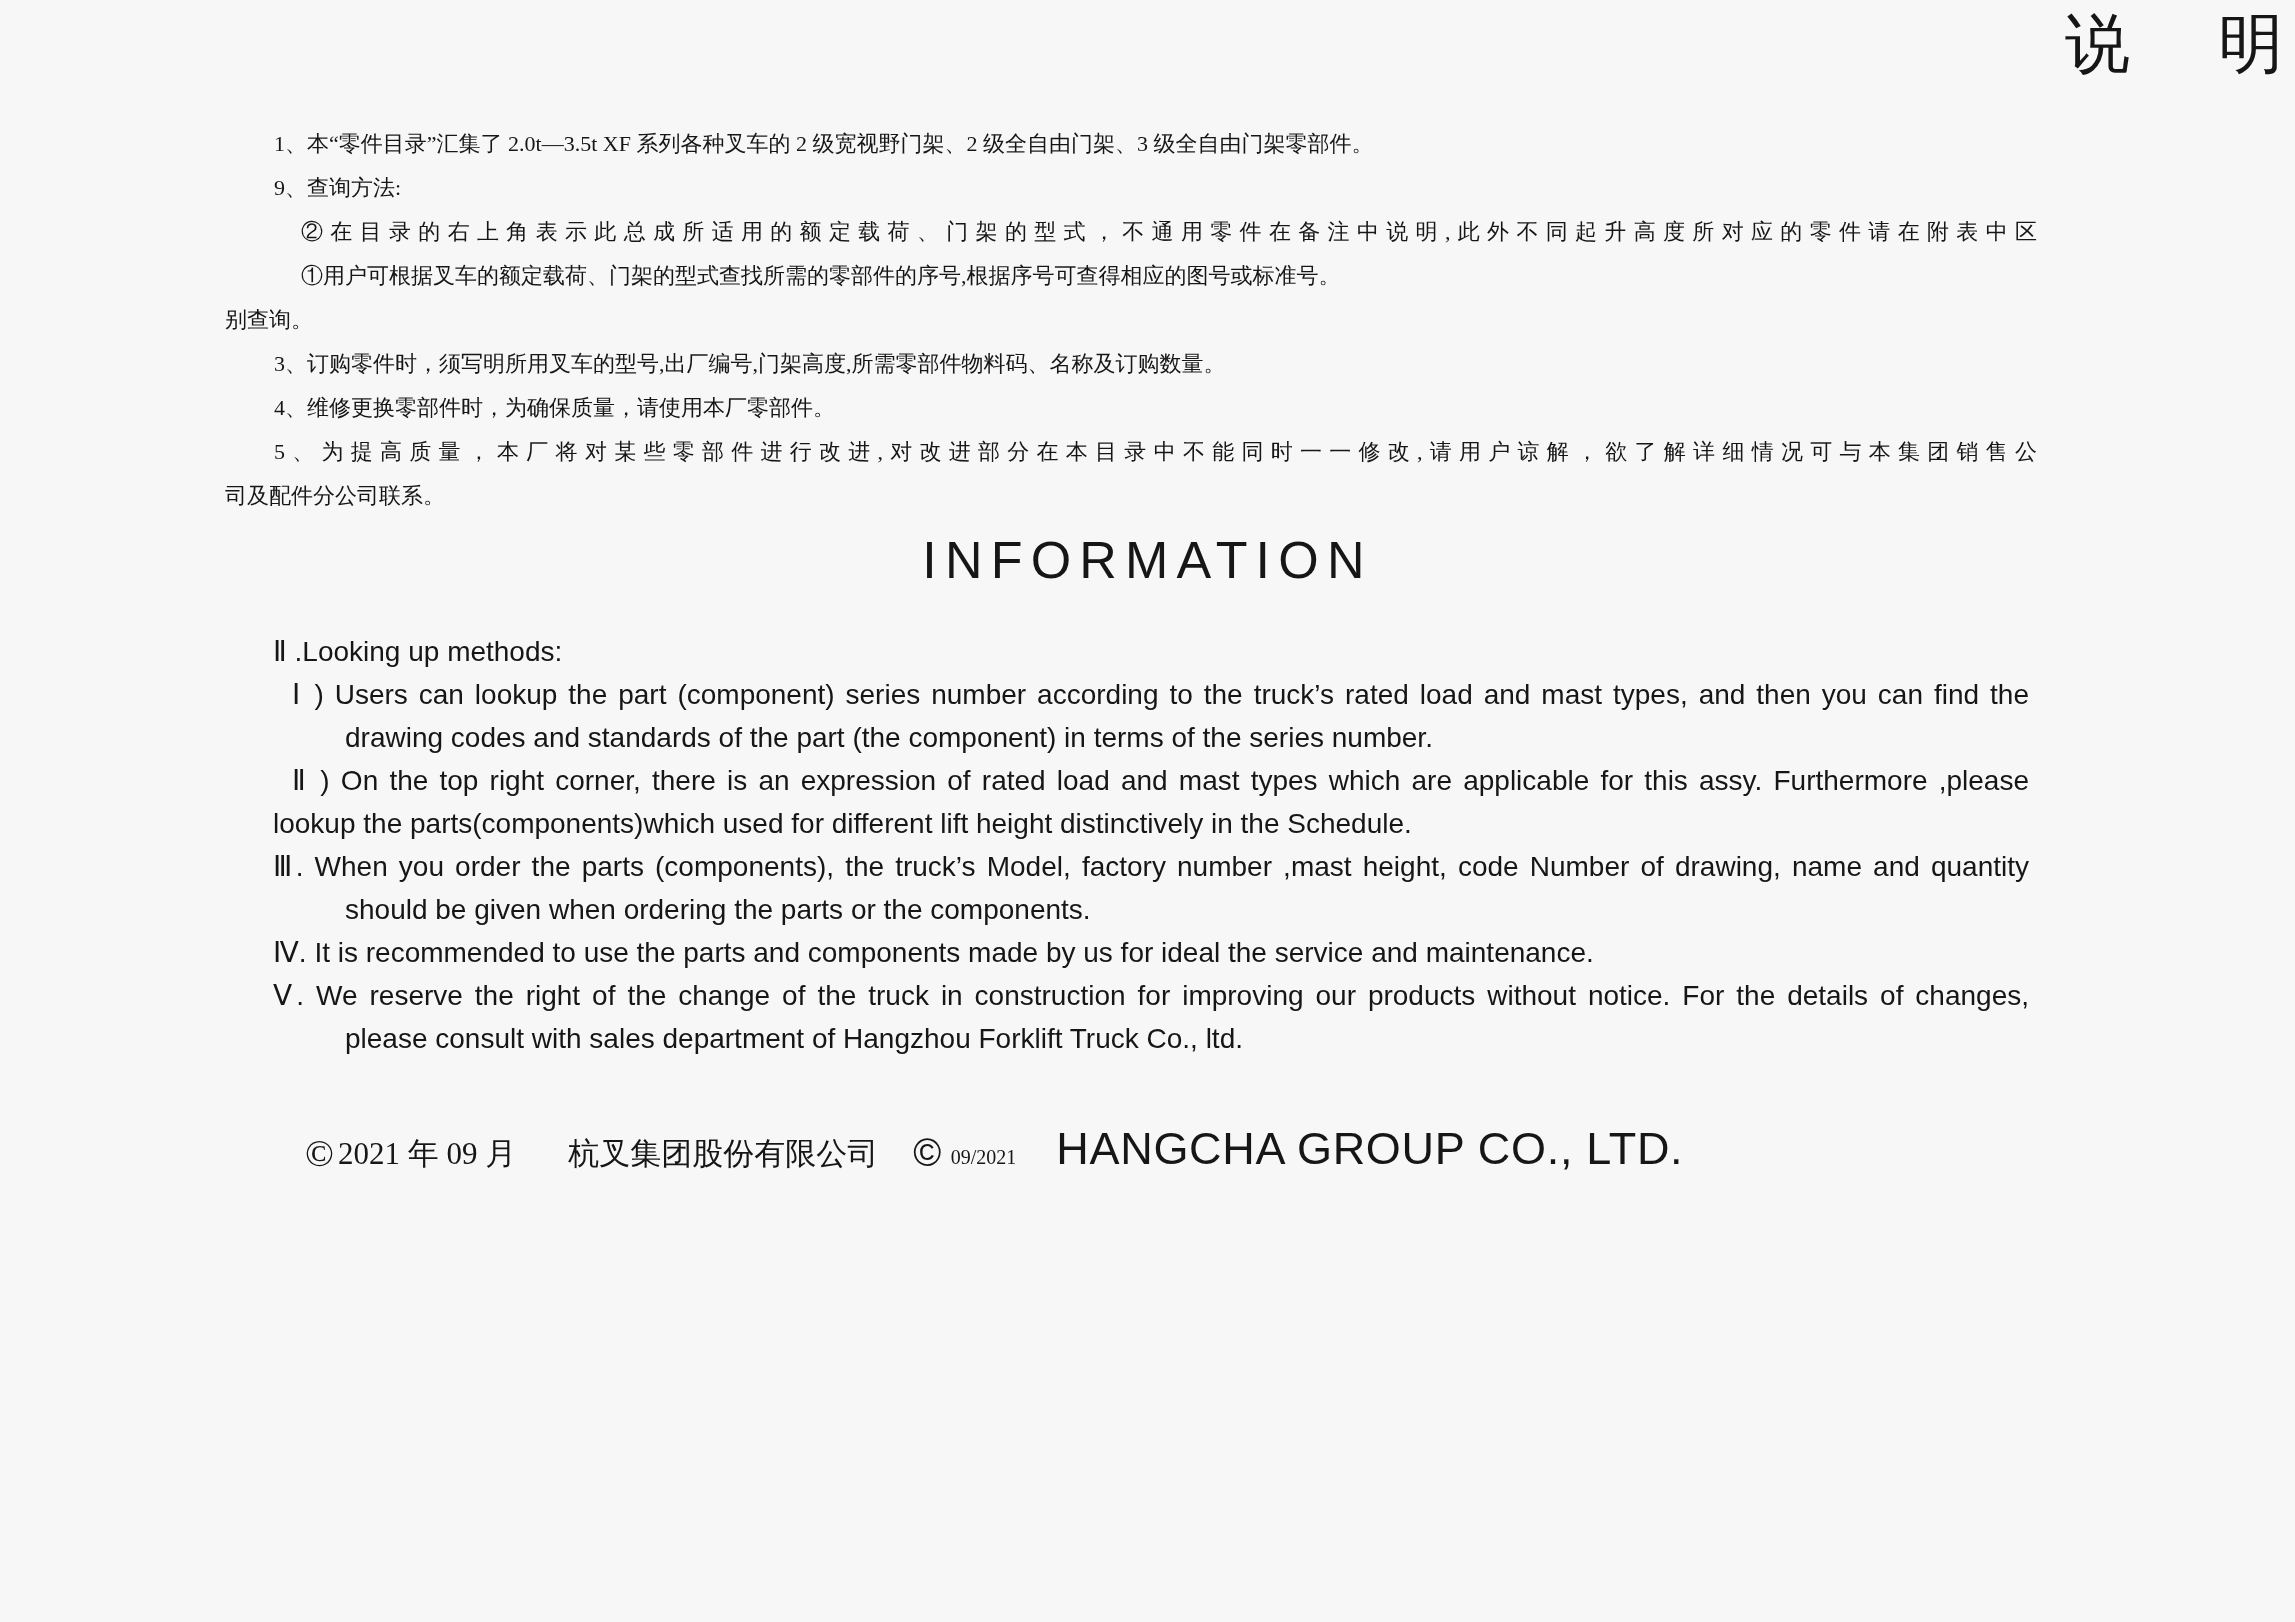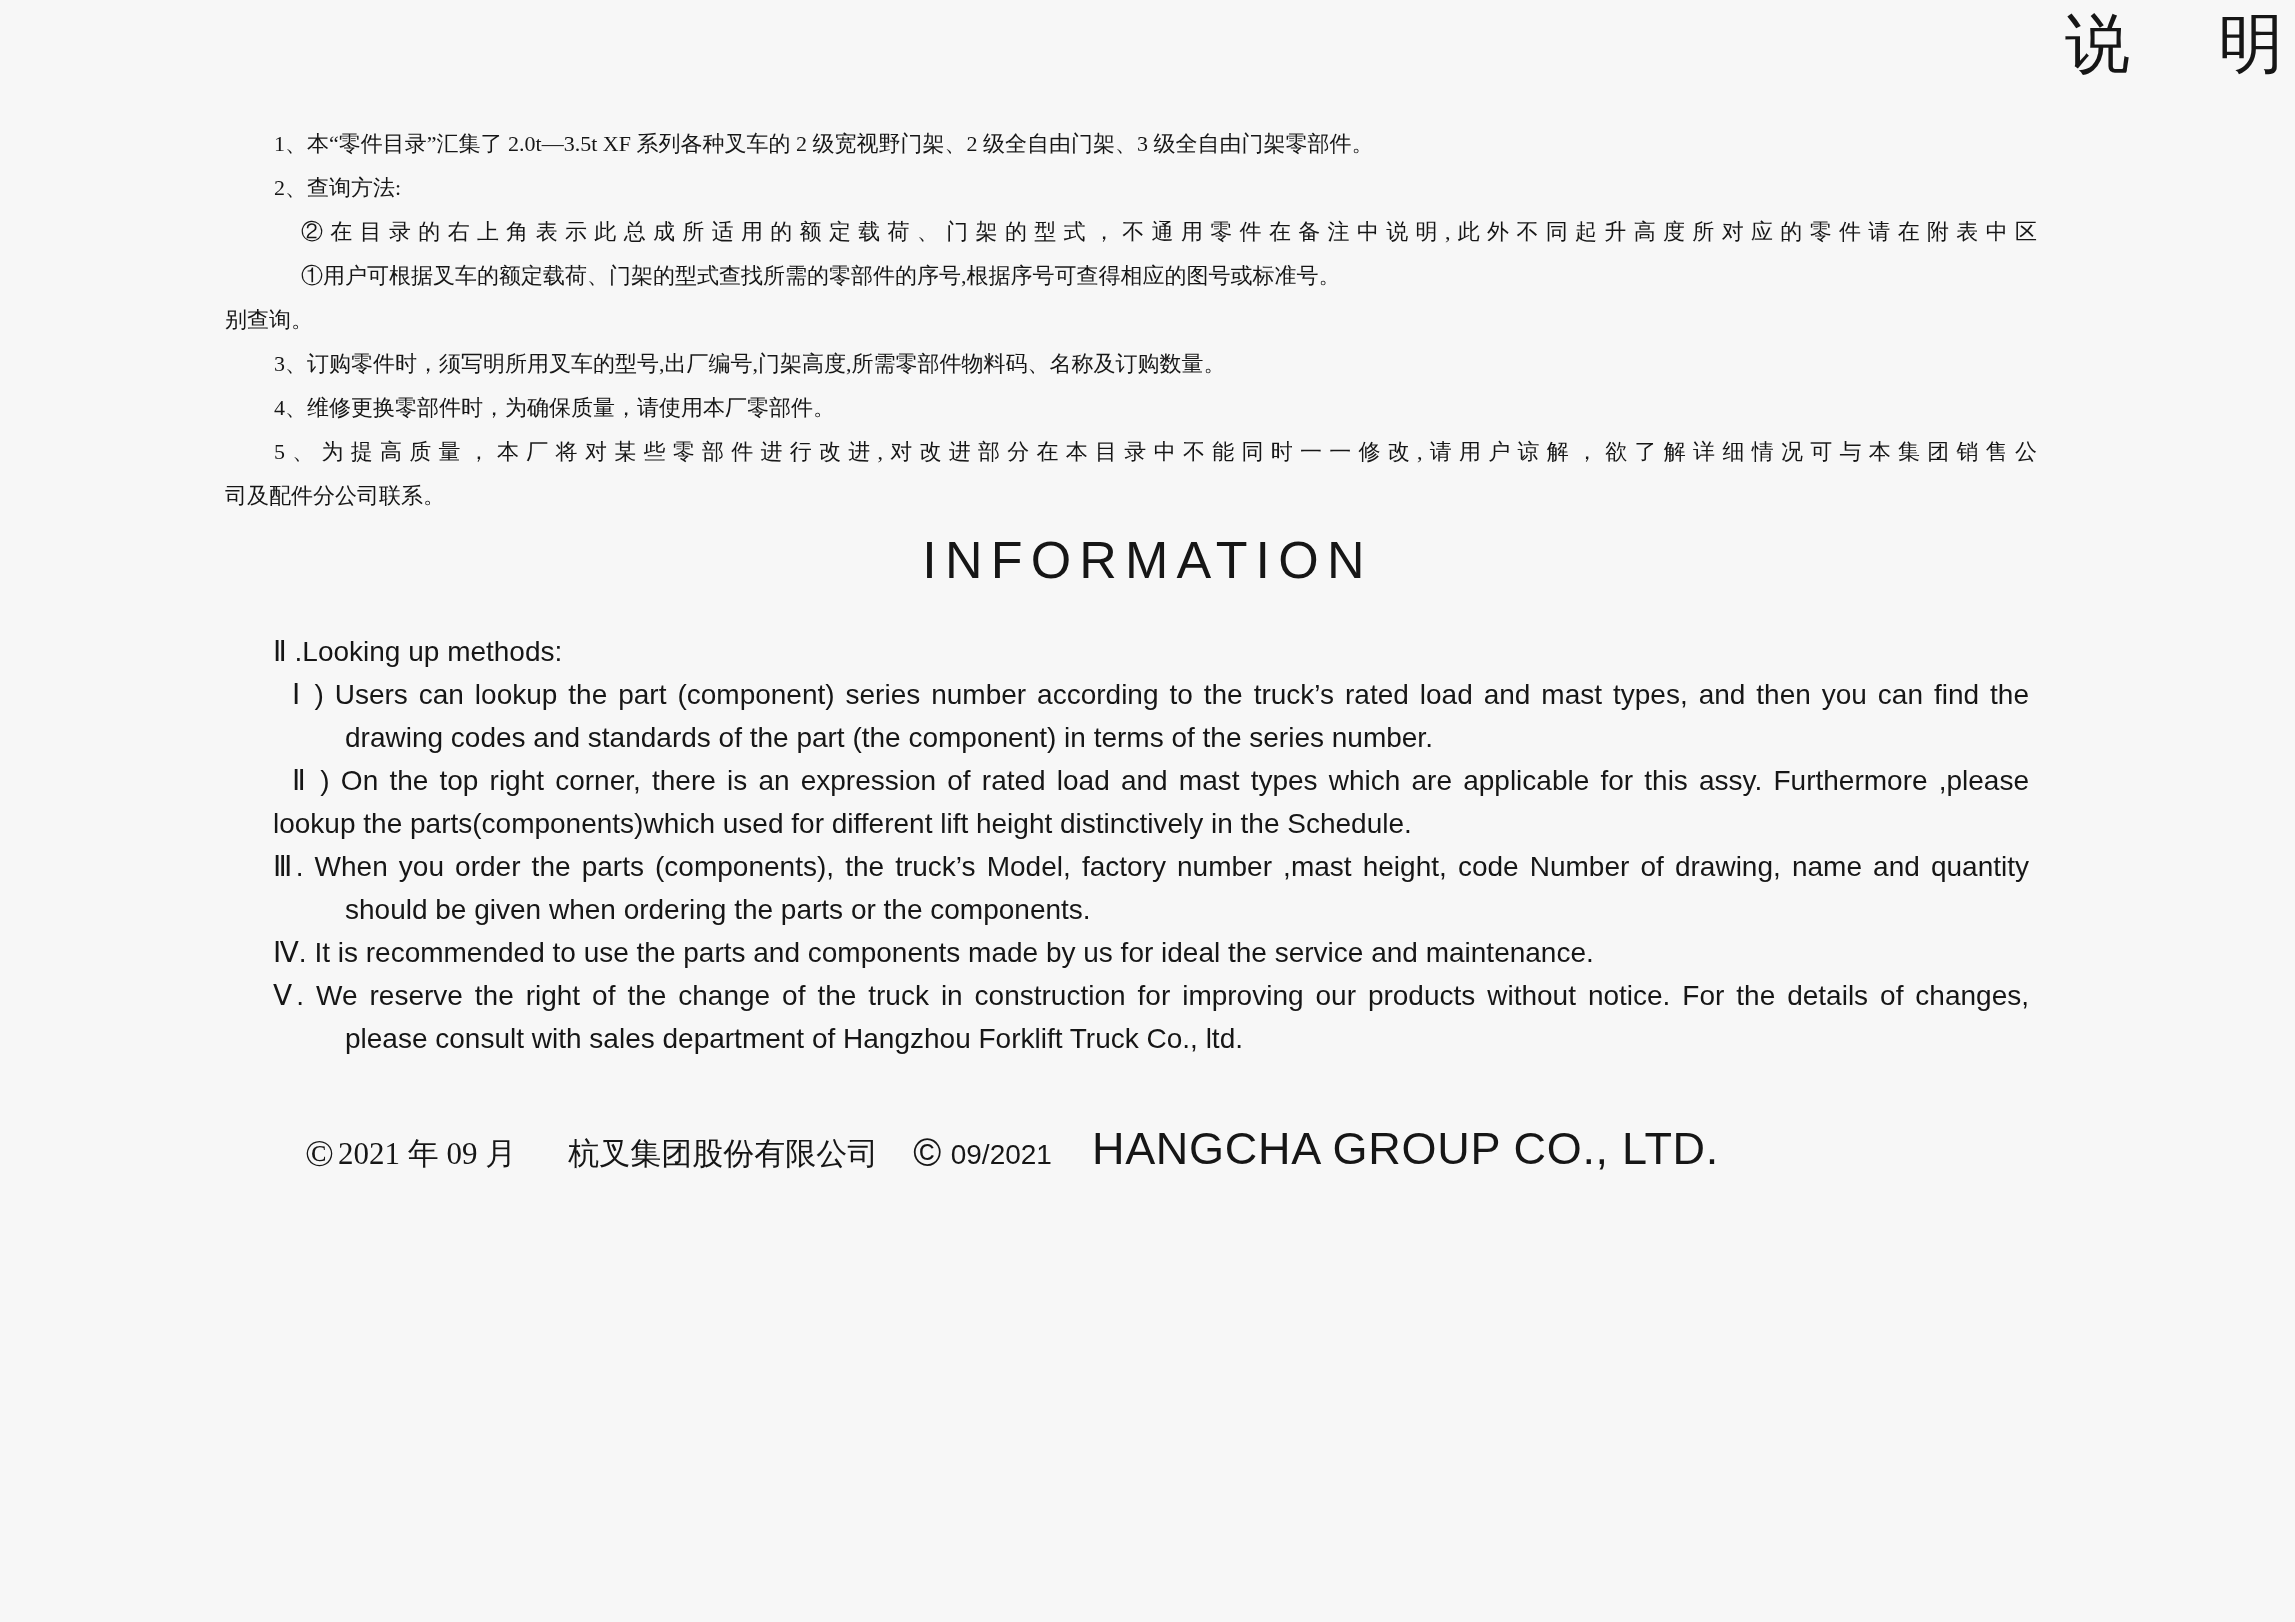--- a/index.html
+++ b/index.html
@@ -62,33 +62,33 @@
     font-size: 31px;
   }
   .csym {
     font-size: 38px;
     line-height: 31px;
     position: relative; top: 2px;
   }
   .footer .date-cn    { margin-left: 4.1px; }
   .footer .company-cn { margin-left: 52px; }
   .footer .csym-en    { margin-left: 35px; }
-  .footer .date-en    { margin-left: 9.5px; font-size: 28px; }
+  .footer .date-en    { margin-left: 9.5px; font-size: 20px; font-family: Liberation Serif, serif; }
   .footer .company-en { margin-left: 40px; font-size: 45px; letter-spacing: 0.7px; }
 </style>
 </head>
 <body>
 
 <div class="page">
 
   <h1 class="cn-title">说　明</h1>
 
   <div class="cn-body cn">
     <p class="ind-num">1、本“零件目录”汇集了 2.0t—3.5t XF 系列各种叉车的 2 级宽视野门架、2 级全自由门架、3 级全自由门架零部件。</p>
-    <p class="ind-num">2、查询方法:</p>
+    <p class="ind-num">9、查询方法:</p>
     <p class="ind-circ fill">②在目录的右上角表示此总成所适用的额定载荷、门架的型式，不通用零件在备注中说明,此外不同起升高度所对应的零件请在附表中区</p>
     <p class="ind-circ">①用户可根据叉车的额定载荷、门架的型式查找所需的零部件的序号,根据序号可查得相应的图号或标准号。</p>
     <p>别查询。</p>
     <p class="ind-num">3、订购零件时，须写明所用叉车的型号,出厂编号,门架高度,所需零部件物料码、名称及订购数量。</p>
     <p class="ind-num">4、维修更换零部件时，为确保质量，请使用本厂零部件。</p>
     <p class="ind-num fill">5、为提高质量，本厂将对某些零部件进行改进,对改进部分在本目录中不能同时一一修改,请用户谅解，欲了解详细情况可与本集团销售公</p>
     <p>司及配件分公司联系。</p>
   </div>
 
   <h2 class="en-title">INFORMATION</h2>

